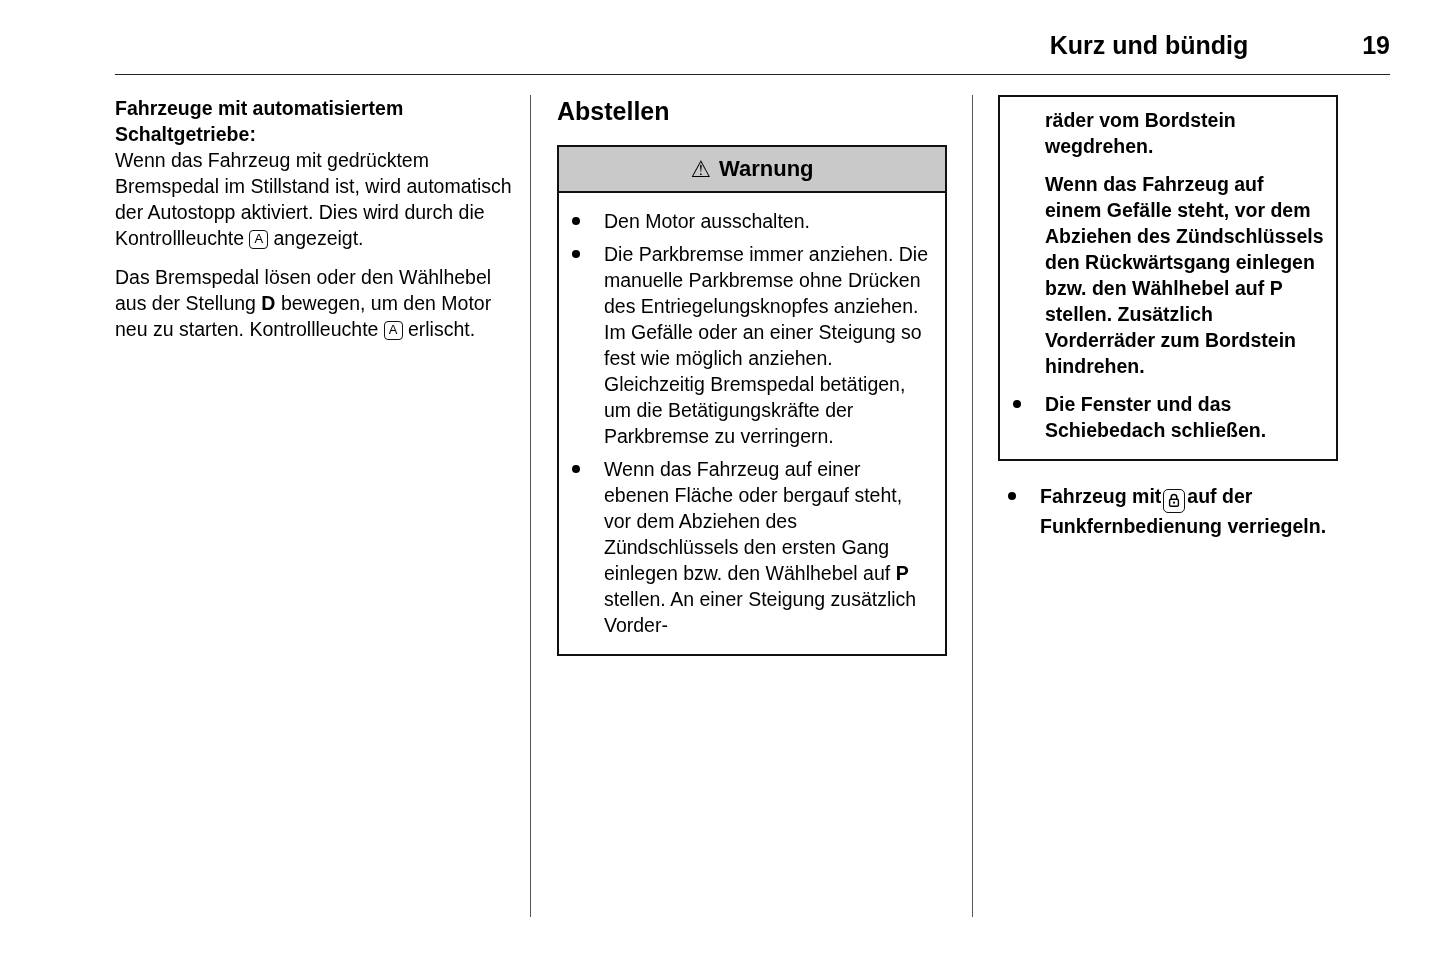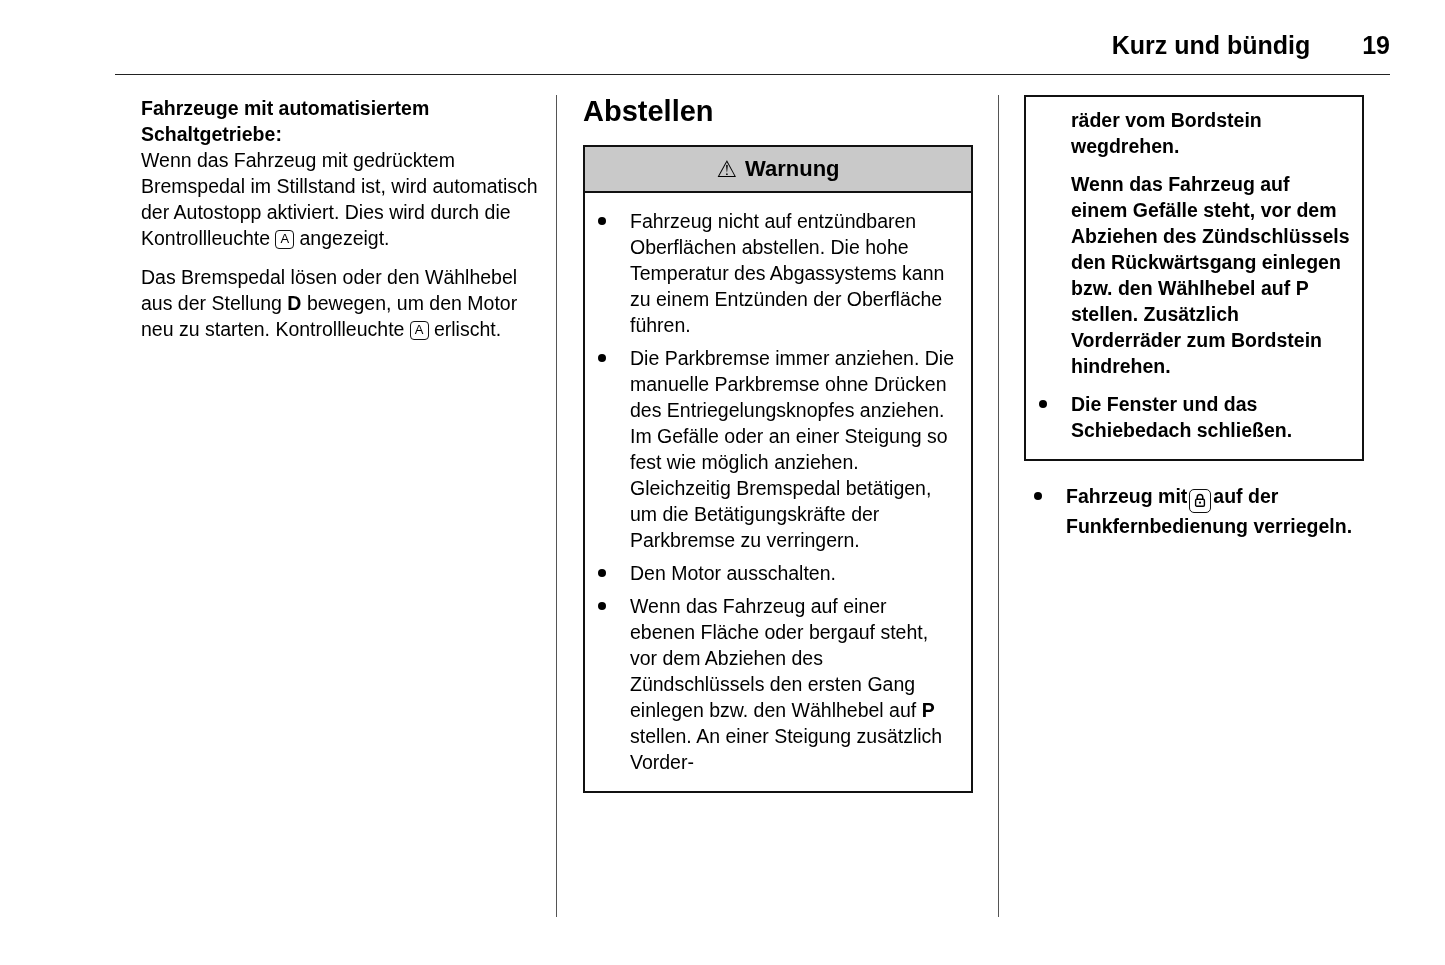--- a/index.html
+++ b/index.html
@@ -17,47 +17,46 @@
   .page {
     box-sizing: border-box;
     width: 1445px;
     height: 965px;
     padding: 32px 55px 0 115px;
   }
   .page-header {
     display: flex;
     justify-content: flex-end;
     align-items: baseline;
-    gap: 52px;
+    gap: 114px;
     font-size: 25px;
     font-weight: bold;
     border-bottom: 1.5px solid #222;
     padding-bottom: 16px;
   }
   .content {
     display: flex;
     margin-top: 20px;
     min-height: 822px;
-    justify-content: center;
   }
   .vdiv {
     width: 1px;
     background: #555;
   }
   .vdiv.v1 { margin-left: 18px; margin-right: 26px; }
   .vdiv.v2 { margin-left: 25px; margin-right: 25px; }
   .col-left  { width: 397px; }
   .col-mid   { width: 390px; }
   .col-right { width: 340px; font-weight: bold; }
 
   p { margin: 0 0 13px 0; }
   .lh { font-weight: bold; margin-bottom: 0; }
 
   h1 {
-    font-size: 29px;
+    font-size: 25px;
     line-height: 32px;
     font-weight: bold;
     margin: 0 0 18px 0;
   }
 
   
   .wbox, .wbox-cont {
     border: 2px solid #111;
     box-sizing: border-box;
   }
@@ -169,29 +168,25 @@
       <h1>Abstellen</h1>
       <section class="wbox">
         <div class="wbox-head">
           <span class="warn-icon">⚠</span>
           <span>Warnung</span>
         </div>
         <div class="wbox-body">
           <ul class="blist">
             <li>
               <span class="dot"></span>
-              <span class="li-text">Fahrzeug nicht auf entzündbaren Oberflächen abstellen. Die hohe Temperatur des Abgassystems kann zu einem Entzünden der Oberfläche führen.</span>
+              <span class="li-text">Den Motor ausschalten.</span>
             </li>
             <li>
               <span class="dot"></span>
               <span class="li-text">Die Parkbremse immer anziehen. Die manuelle Parkbremse ohne Drücken des Entriegelungsknopfes anziehen. Im Gefälle oder an einer Steigung so fest wie möglich anziehen. Gleichzeitig Bremspedal betätigen, um die Betätigungskräfte der Parkbremse zu verringern.</span>
-            </li>
-            <li>
-              <span class="dot"></span>
-              <span class="li-text">Den Motor ausschalten.</span>
             </li>
             <li>
               <span class="dot"></span>
               <span class="li-text">
                 <span>Wenn das Fahrzeug auf einer ebenen Fläche oder bergauf steht, vor dem Abziehen des Zündschlüssels den ersten Gang einlegen bzw. den Wählhebel auf</span>
                 <b>P</b>
                 <span>stellen. An einer Steigung zusätzlich Vorder-</span>
               </span>
             </li>
           </ul>

